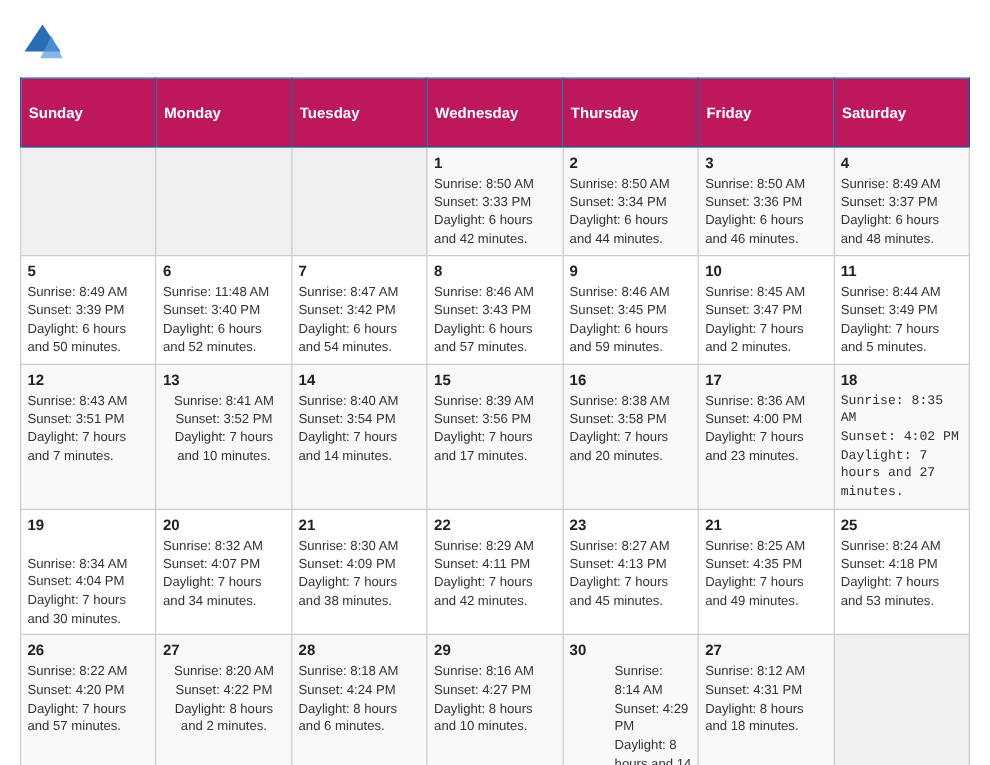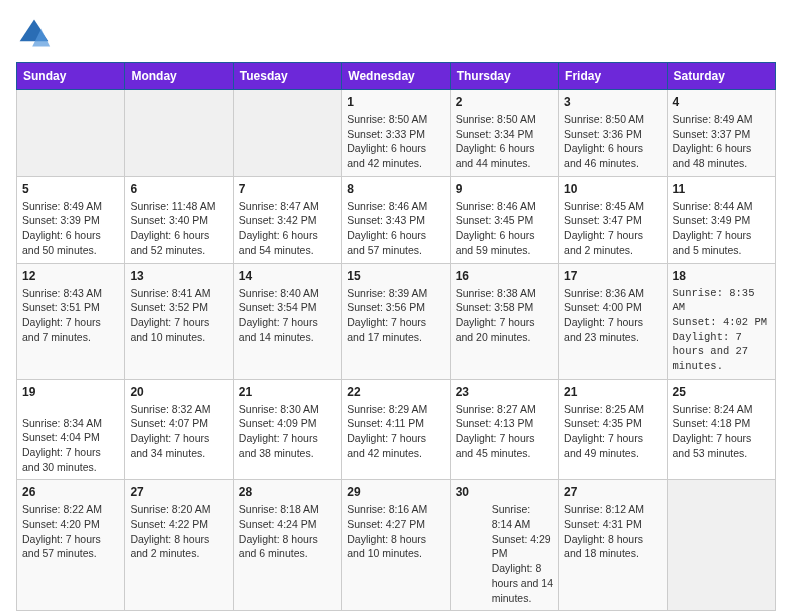--- a/index.html
+++ b/index.html
@@ -45,24 +45,24 @@
     .calendar-subtitle {
       font-size: 15px;
       color: #555;
     }
     table {
       width: 100%;
       border-collapse: collapse;
       font-size: 11px;
     }
     thead th {
-      background-color: #6d28d9;
+      background-color: #be185d;
       color: #fff;
       text-align: left;
-      padding: 6px 6px;
+      padding: 20px 6px;
       font-size: 12px;
       font-weight: bold;
       border: 1px solid #1a5a9a;
     }
     tbody td {
       border: 1px solid #ccc;
       vertical-align: top;
       padding: 5px 5px;
       width: 108px;
       min-height: 80px;
@@ -194,21 +194,21 @@
       </tr>
       <tr>
         <td>
           <div class="day-number">12</div>
           <div class="day-info" style="white-space: pre-line;">Sunrise: 8:43 AM
 Sunset: 3:51 PM
 Daylight: 7 hours and 7 minutes.</div>
         </td>
         <td>
           <div class="day-number">13</div>
-          <div class="day-info" style="white-space: pre-line;">Sunrise: 8:41 AM
+          <div class="day-info" style="white-space: pre-line; text-align: center;">Sunrise: 8:41 AM
 Sunset: 3:52 PM
 Daylight: 7 hours and 10 minutes.</div>
         </td>
         <td>
           <div class="day-number">14</div>
           <div class="day-info" style="white-space: pre-line;">Sunrise: 8:40 AM
 Sunset: 3:54 PM
 Daylight: 7 hours and 14 minutes.</div>
         </td>
         <td>
@@ -282,21 +282,21 @@
       </tr>
       <tr>
         <td>
           <div class="day-number">26</div>
           <div class="day-info" style="white-space: pre-line;">Sunrise: 8:22 AM
 Sunset: 4:20 PM
 Daylight: 7 hours and 57 minutes.</div>
         </td>
         <td>
           <div class="day-number">27</div>
-          <div class="day-info" style="white-space: pre-line;">Sunrise: 8:20 AM
+          <div class="day-info" style="white-space: pre-line; text-align: center;">Sunrise: 8:20 AM
 Sunset: 4:22 PM
 Daylight: 8 hours and 2 minutes.</div>
         </td>
         <td>
           <div class="day-number">28</div>
           <div class="day-info" style="white-space: pre-line;">Sunrise: 8:18 AM
 Sunset: 4:24 PM
 Daylight: 8 hours and 6 minutes.</div>
         </td>
         <td>

